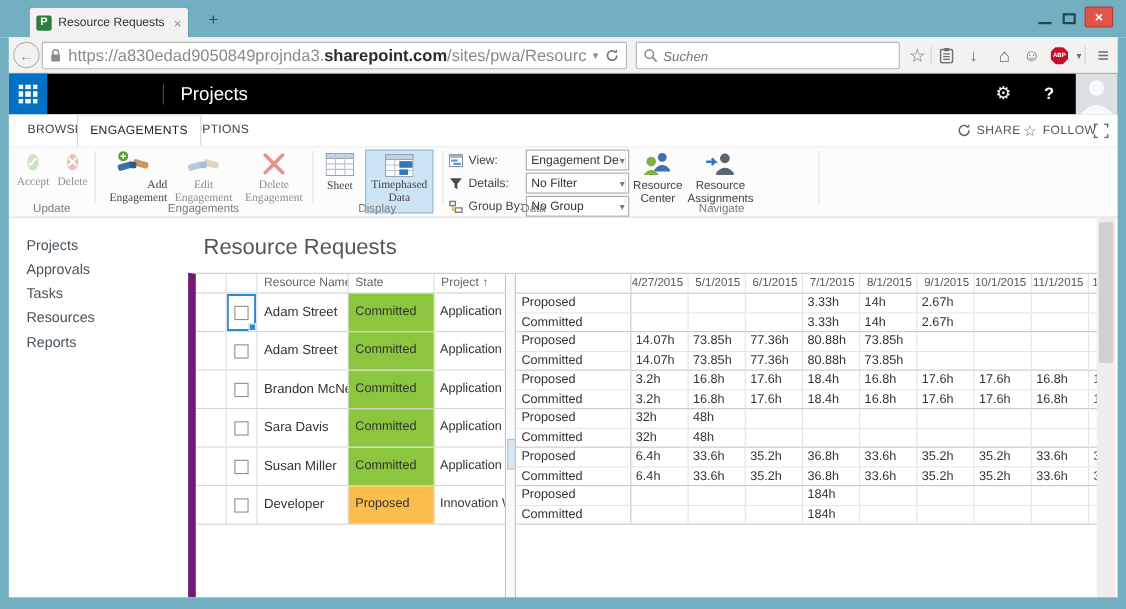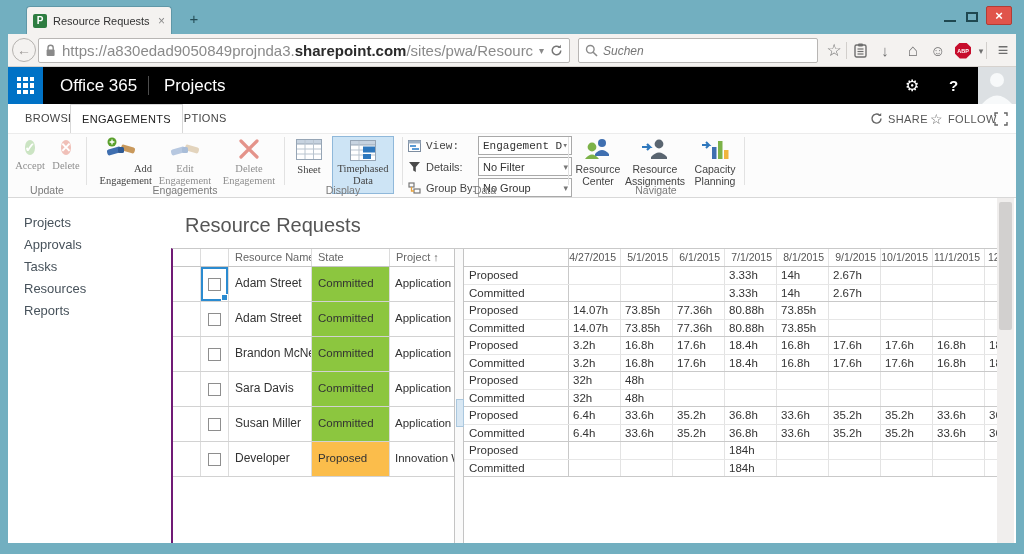--- a/index.html
+++ b/index.html
@@ -93,21 +93,21 @@
   .navbtn .lbl { display:block; line-height:12px; }
 
   
   .content { left:8px; top:198px; width:1008px; height:345px; background:#fff; }
   .quicklaunch { position:absolute; left:16px; top:18px; width:140px; }
   .ql-item { font-size:13px; color:#47525b; margin-bottom:9px; line-height:13px; }
   .pagetitle { position:absolute; left:177px; top:16px; font-size:20px; color:#555; }
 
   
   .gridwrap { position:absolute; left:163px; top:50px; width:826px; height:295px;
-              border-top:1px solid #c9c9c9; border-left:2px solid #701a75; }
+              border-top:1px solid #c9c9c9; border-left:7px solid #701a75; }
   .lpane { position:absolute; left:0; top:0; width:281px; height:295px; overflow:hidden; }
   .splitter { position:absolute; left:281px; top:0; width:10px; height:295px; background:#fafafa;
               border-left:1px solid #c4c4c4; border-right:1px solid #c4c4c4; }
   .splitter::after { content:""; position:absolute; left:1px; top:150px; width:6px; height:26px;
                      background:#d8e7f3; border:1px solid #aac7de; }
   .rpane { position:absolute; left:291px; top:0; width:535px; height:295px; overflow:hidden;
            border-right:1px solid #c9c9c9; }
   .lrowh, .lrow { display:flex; width:281px; }
   .lrowh { height:18px; border-bottom:1px solid #c6c6c6; }
   .lrow { height:35px; border-bottom:1px solid #d2d2d2; background:#fff; }
@@ -212,21 +212,20 @@
           <span></span>
           <span></span>
           <span></span>
           <span></span>
           <span></span>
           <span></span>
           <span></span>
           <span></span>
         </div>
     </div>
-    <div class="brand">Office 365</div>
     <div class="suite-sep"></div>
     <div class="apptitle">Projects</div>
     <div class="gear">⚙</div>
     <div class="help">?</div>
     <div class="avatar">
       <svg width="38" height="37" viewBox="0 0 38 37">
           <rect width="38" height="37" fill="#dce0e3"></rect>
           <circle cx="19" cy="13" r="7" fill="#f7f9fa"></circle>
           <path d="M4 37 q15 -17 30 0 z" fill="#f7f9fa"></path>
         </svg>
@@ -313,21 +312,21 @@
         <path d="M9 1 V20 M1 10 H25 M1 15 H25" stroke="#b9c4cf" stroke-width="1"></path>
         <rect x="13" y="6.5" width="12" height="6" fill="#2f78bd"></rect>
         <rect x="13" y="14" width="8" height="5" fill="#2f78bd"></rect>
       </svg>
       <span class="lbl">Timephased</span>
       <span class="lbl">Data</span>
     </div>
     <div class="rgl" style="left:276px; width:118px;">Display</div>
     <div class="rsep" style="left:394px;"></div>
 
-    <div class="datarow" style="top:2px; left:400px;font-family:Liberation Mono, monospace;">
+    <div class="datarow" style="top:2px; left:400px;">
       <svg width="13" height="12" viewBox="0 0 13 12">
           <rect x="0.5" y="0.5" width="12" height="11" fill="#fff" stroke="#7d8da0"></rect>
           <rect x="0.5" y="0.5" width="12" height="3" fill="#9fb1c4"></rect>
           <rect x="2" y="5" width="6" height="2" fill="#5b9bd5"></rect>
           <rect x="4" y="8" width="7" height="2" fill="#5b9bd5"></rect>
         </svg>
       <span class="dlabel">View:</span>
       <span class="dd">
           <span class="ddv">Engagement Details</span>
           <span class="caret">▾</span>
@@ -369,30 +368,20 @@
       <span class="lbl">Center</span>
     </div>
     <div class="navbtn" style="left:616px; width:62px;">
       <svg width="28" height="24" viewBox="0 0 28 24" style="margin:1px auto 2px;">
         <circle cx="18" cy="7" r="4.4" fill="#5a6570"></circle>
           <path d="M10 20 q8 -9 16 0 v2 h-16 z" fill="#5a6570"></path>
         <path d="M1 10 h8 l-3 -3 m3 3 l-3 3" fill="none" stroke="#2f78bd" stroke-width="2.2"></path>
       </svg>
       <span class="lbl">Resource</span>
       <span class="lbl">Assignments</span>
-    </div>
-    <div class="navbtn" style="left:682px; width:50px;">
-      <svg width="28" height="24" viewBox="0 0 28 24" style="margin:1px auto 2px;">
-        <rect x="11" y="10" width="4.5" height="12" fill="#3f6fb0"></rect>
-        <rect x="17" y="4" width="4.5" height="18" fill="#7cb248"></rect>
-        <rect x="23" y="13" width="4.5" height="9" fill="#f0b53e"></rect>
-        <path d="M1 8 h7 l-3 -3 m3 3 l-3 3" fill="none" stroke="#2f78bd" stroke-width="2"></path>
-      </svg>
-      <span class="lbl">Capacity</span>
-      <span class="lbl">Planning</span>
     </div>
     <div class="rgl" style="left:560px; width:176px;">Navigate</div>
     <div class="rsep" style="left:736px;"></div>
   </div>
 
   <div class="abs content">
     <div class="quicklaunch">
       <div class="ql-item">Projects</div>
       <div class="ql-item">Approvals</div>
       <div class="ql-item">Tasks</div>

